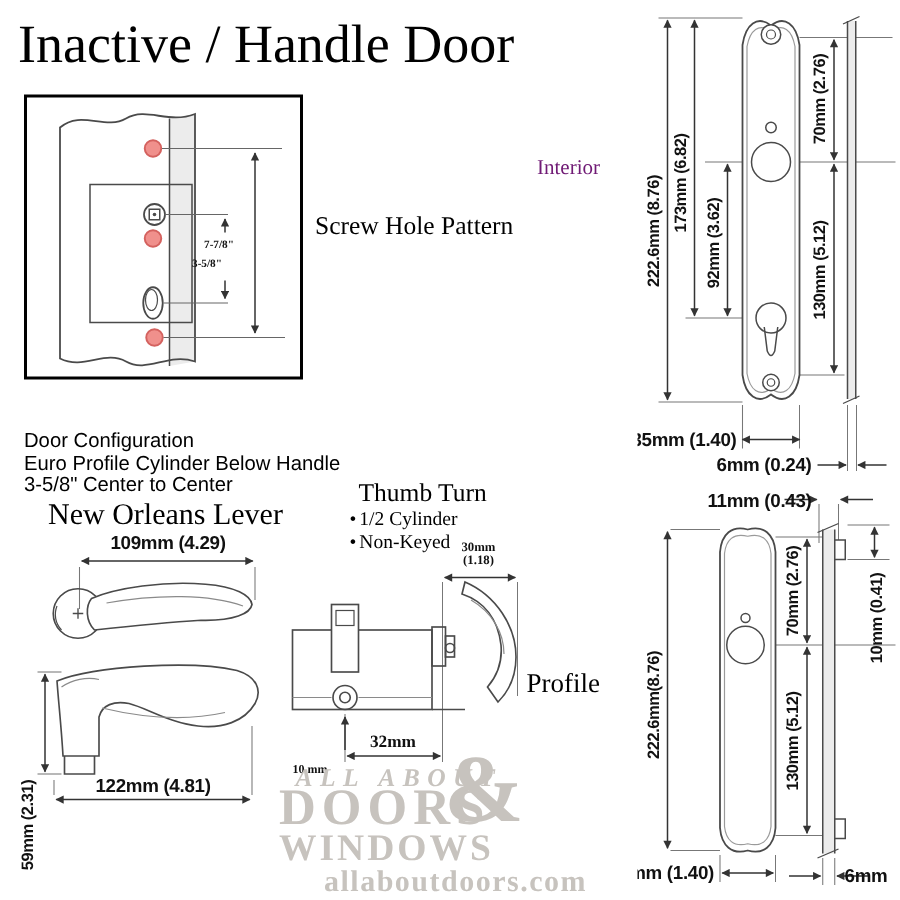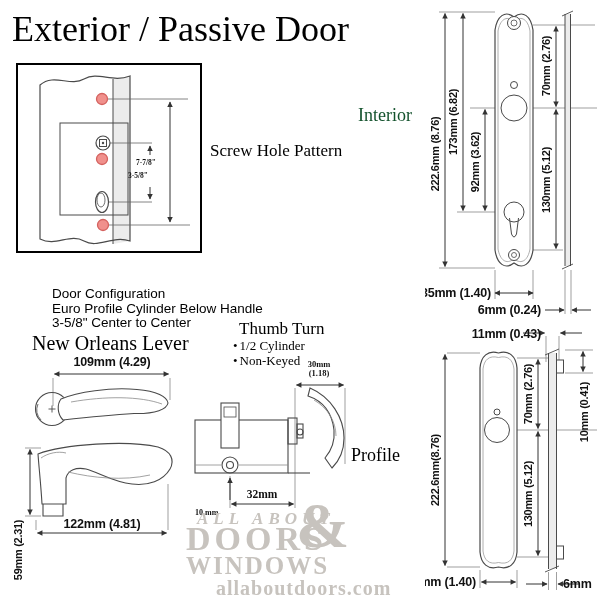--- a/index.html
+++ b/index.html
@@ -3,23 +3,23 @@
 <meta charset="utf-8">
 <style>
   html,body{margin:0;padding:0;background:#fff;}
   .canvas{position:relative;width:600px;height:600px;background:#fff;overflow:hidden;
           font-family:"Liberation Sans",sans-serif;color:#111;}
   .serif{font-family:"Liberation Serif",serif;}
   .abs{position:absolute;}
   .title{left:12px;top:8px;font-size:36px;color:#000;letter-spacing:0px;}
   .screw-box{left:16px;top:63px;width:182px;height:186px;border:2px solid #000;background:#fff;}
   .lbl-screw{left:210px;top:141px;font-size:17px;color:#000;}
-  .lbl-interior{left:358px;top:105px;font-size:18px;color:#14532d;}
+  .lbl-interior{left:358px;top:105px;font-size:14px;color:#701a75;}
   .lbl-exterior{left:351px;top:445px;font-size:18px;color:#000;}
-  .config{left:16px;top:287px;font-size:13.5px;line-height:14.5px;color:#000;margin-left:36px;}
+  .config{left:16px;top:287px;font-size:13.5px;line-height:14.5px;color:#000;}
   .lbl-lever{left:32px;top:332px;font-size:20px;color:#000;}
   .lbl-thumb{left:239px;top:319px;font-size:17px;color:#000;}
   .bullets{left:233px;top:338px;font-size:13px;line-height:15px;color:#000;}
   .bullets div::before{content:"\2022";margin-right:2px;}
   svg text{fill:#111;}
   .dim{font-family:"Liberation Sans",sans-serif;font-weight:bold;font-size:11px;letter-spacing:-0.3px;}
   .dimbig{font-family:"Liberation Sans",sans-serif;font-weight:bold;font-size:12.5px;letter-spacing:-0.2px;}
   .dimserif{font-family:"Liberation Serif",serif;}
   .logo{color:#c7c3be;font-family:"Liberation Serif",serif;font-weight:bold;}
   .logo .l1{left:197px;top:509px;font-size:17px;letter-spacing:5px;font-style:italic;}
@@ -34,21 +34,21 @@
 <div class="canvas">
 
   <svg width="0" height="0" style="position:absolute">
     <defs>
       <marker id="arr" viewBox="0 0 10 10" refX="9" refY="5" markerWidth="7.5" markerHeight="5.5" orient="auto-start-reverse" markerUnits="userSpaceOnUse">
         <path d="M0,0 L10,5 L0,10 z" fill="#333"></path>
       </marker>
     </defs>
   </svg>
 
-  <div class="abs serif title">Exterior / Passive Door</div>
+  <div class="abs serif title">Inactive / Handle Door</div>
 
   <div class="abs screw-box">
     <svg width="182" height="186" viewBox="0 0 182 186">
       <path d="M95,14 L112,11 L112,176 L95,179 Z" fill="#ececec" stroke="none"></path>
       <path d="M22,20 C36,8 52,22 66,14 C80,6 94,18 112,11 L112,176 C94,170 80,184 66,176 C52,168 38,182 22,174 Z" fill="none" stroke="#4a4a4a" stroke-width="1.2"></path>
       <line x1="95" y1="14" x2="95" y2="179" stroke="#4a4a4a" stroke-width="1"></line>
       <rect x="42" y="58" width="68" height="92" fill="none" stroke="#4a4a4a" stroke-width="1"></rect>
 
       <circle cx="84" cy="34" r="5.5" fill="#f0908c" stroke="#d4625f" stroke-width="1.3"></circle>
       <circle cx="84" cy="94" r="5.5" fill="#f0908c" stroke="#d4625f" stroke-width="1.3"></circle>

